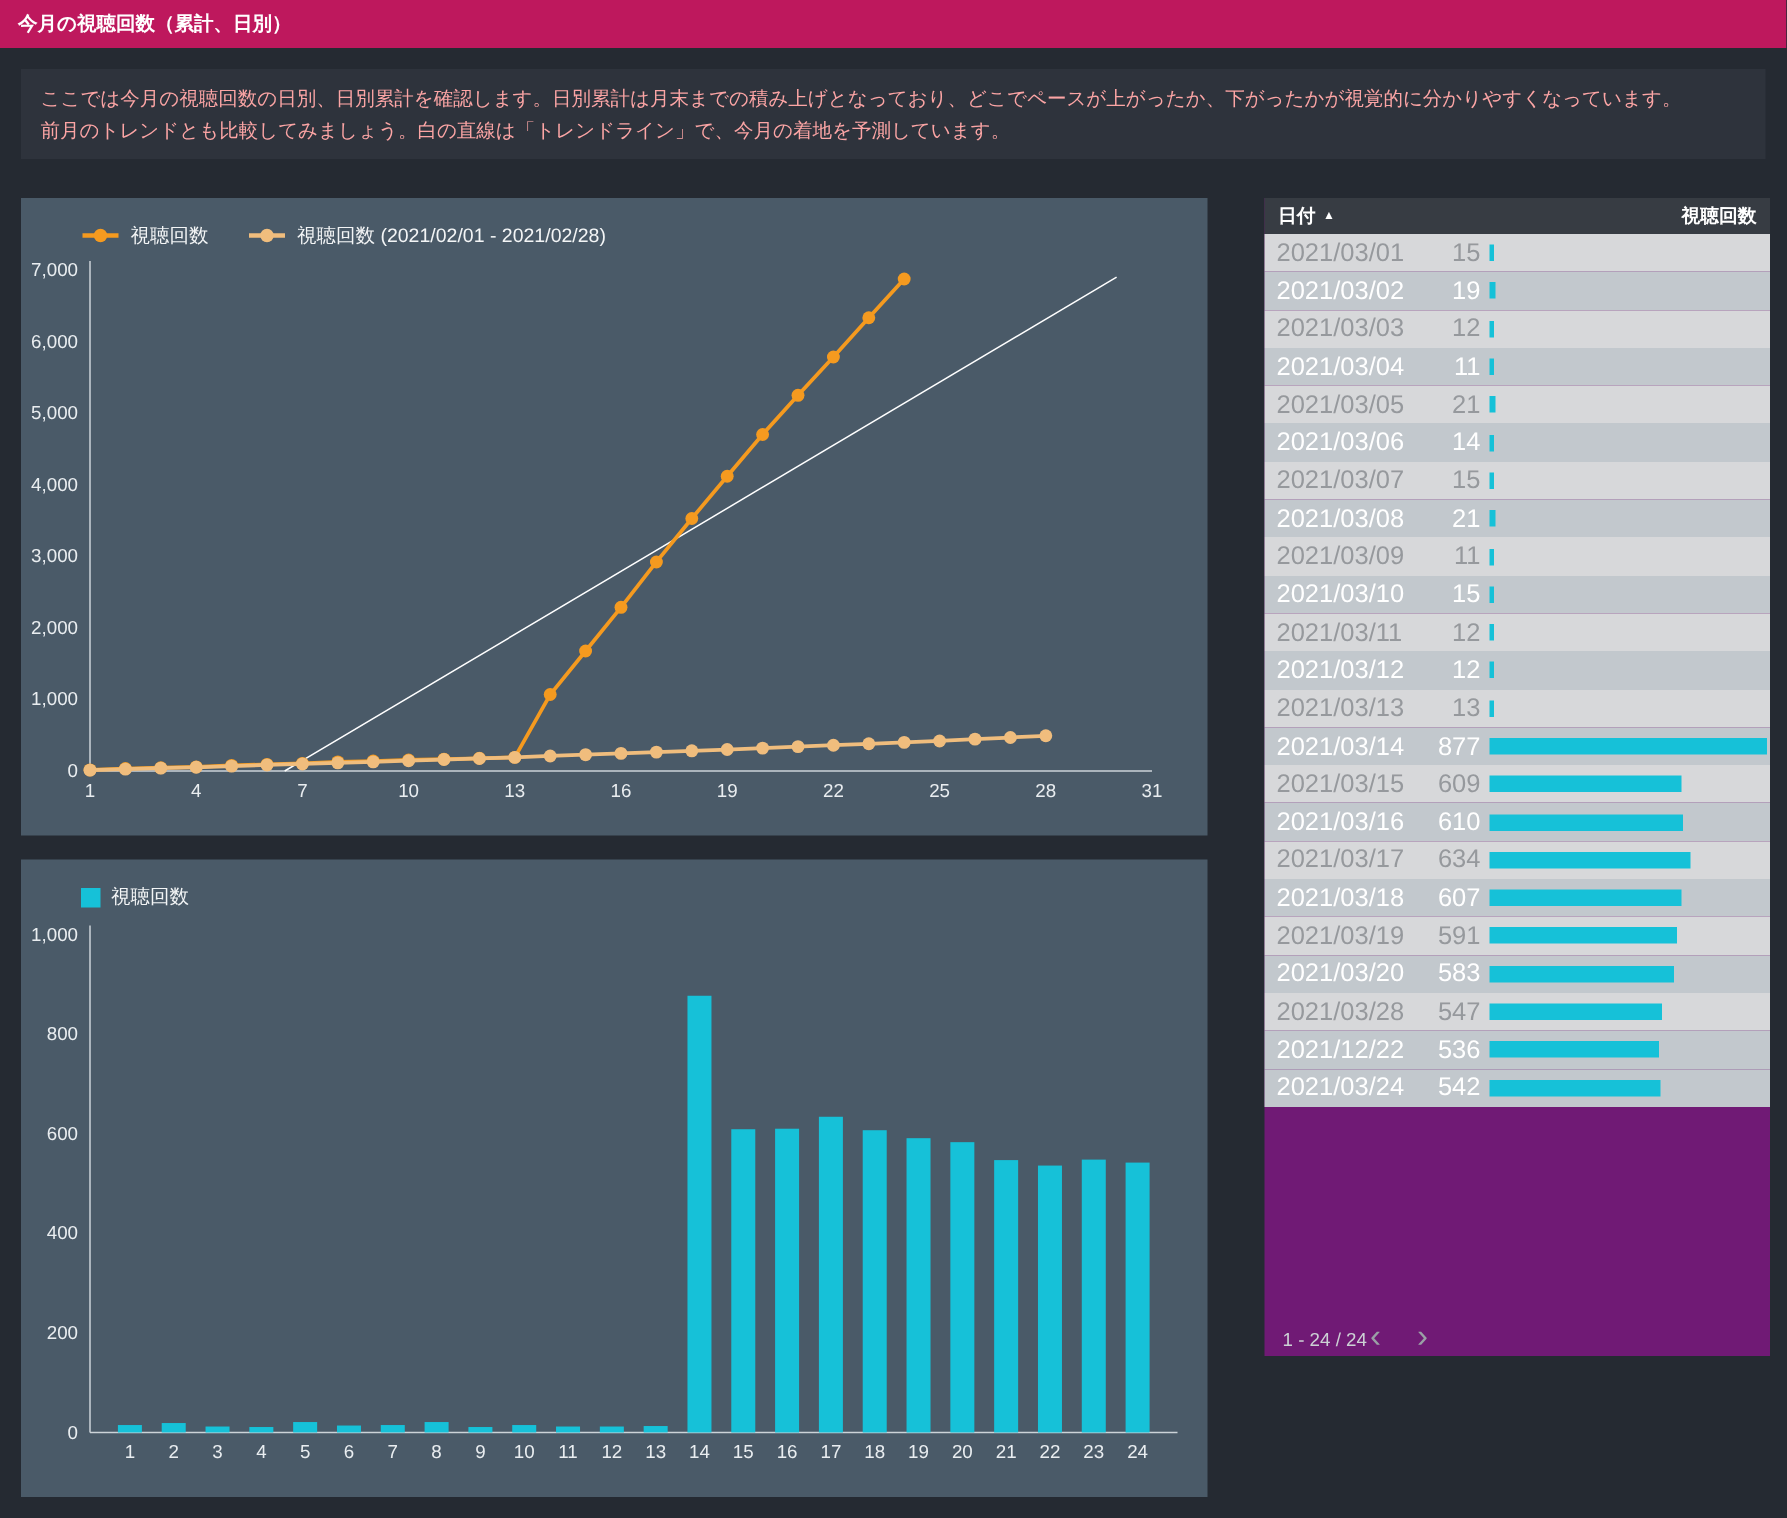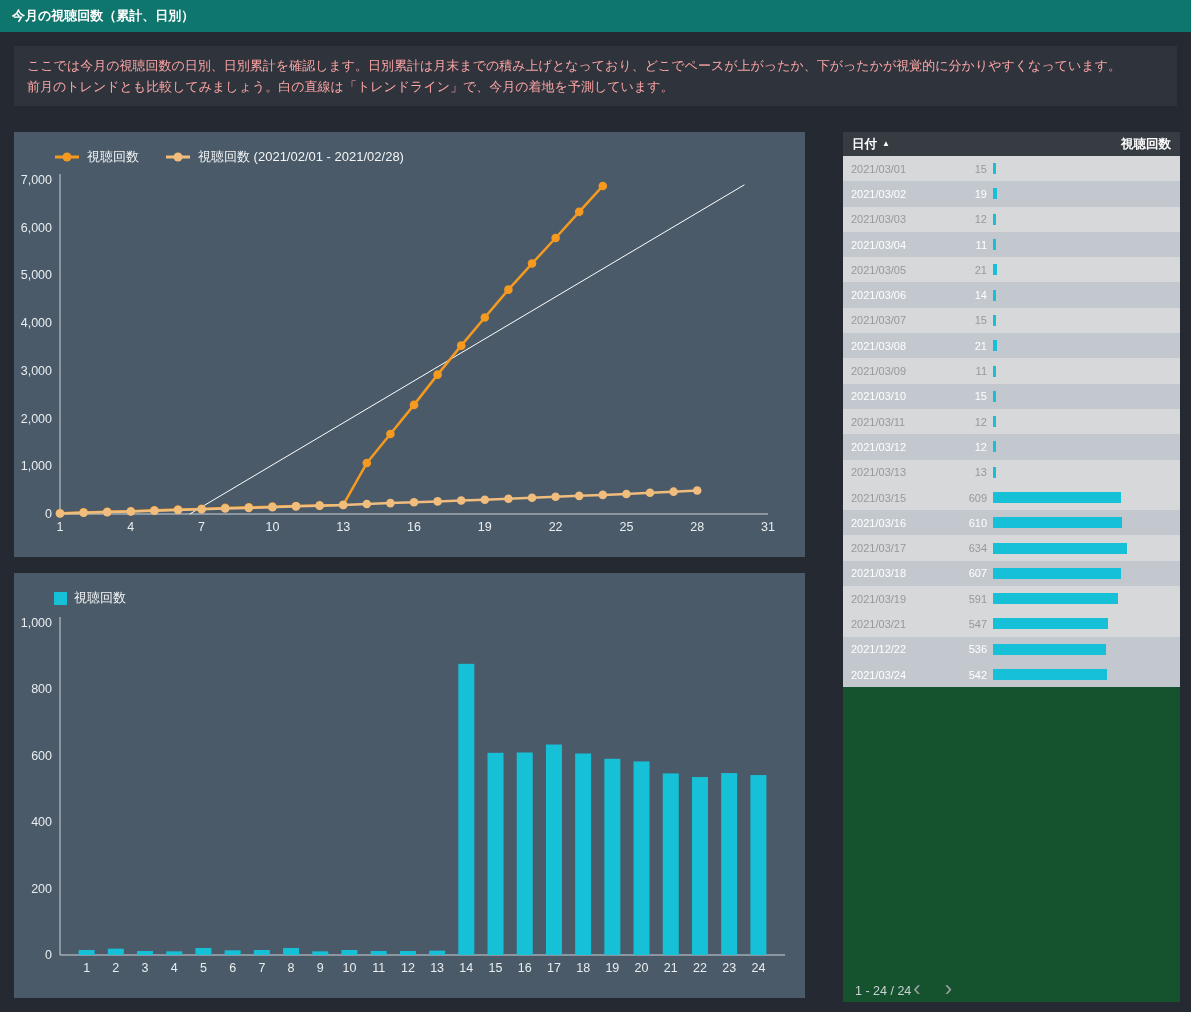--- a/index.html
+++ b/index.html
@@ -1,35 +1,35 @@
 <!DOCTYPE html>
 <html><head>
 <meta charset="utf-8">
 <style>
   *{box-sizing:border-box;margin:0;padding:0}
   html,body{width:1191px;height:1012px}
   body{background:#252a32;font-family:"Liberation Sans","DejaVu Sans",sans-serif;overflow:hidden}
-  .app-header{height:32px;background:#0f766e;display:flex;align-items:center;padding:0 12px}
+  .app-header{height:32px;background:#be185d;display:flex;align-items:center;padding:0 12px}
   .app-title{color:#ffffff;font-size:13px;font-weight:bold;white-space:nowrap}
   .desc{margin:14px 14px 0;background:#2e333c;color:#fca5a5;font-size:13px;line-height:21px;padding:9px 13px}
   .desc p{white-space:nowrap;overflow:hidden}
   .main{display:flex;margin:26px 11px 0 14px}
   .left{width:791px;flex:0 0 auto}
   .panel{position:relative;background:#4a5a68;height:425px}
   #panel-bar{margin-top:16px}
   .legend{position:absolute;top:16px;left:40px;display:flex;gap:26px;z-index:2}
   .legend-item{display:flex;align-items:center;gap:7px;color:#f3f5f6;font-size:13px;cursor:pointer;white-space:nowrap}
   svg.chart{position:absolute;left:0;top:0;width:100%;height:100%;display:block}
   svg text{font-family:"Liberation Sans","DejaVu Sans",sans-serif}
-  .table-panel{flex:1;margin-left:38px;height:870px;background:#14532d;display:flex;flex-direction:column;min-width:0}
+  .table-panel{flex:1;margin-left:38px;height:772px;background:#701a75;display:flex;flex-direction:column;min-width:0}
   .t-header{display:flex;justify-content:space-between;align-items:center;background:#373c43;color:#fff;font-size:12.5px;font-weight:bold;height:24px;padding:0 9px;flex:0 0 auto}
   .th-date{display:flex;align-items:center;gap:5px;cursor:pointer}
   .sort-ic{font-size:8px;position:relative;top:-1px}
   .th-views{cursor:pointer}
-  .trow{display:flex;align-items:center;height:25.3px;padding-left:8px;font-size:11px;cursor:pointer}
+  .trow{display:flex;align-items:center;height:25.3px;padding-left:8px;font-size:17px;cursor:pointer}
   .r-light{background:#d7d8da;color:#96999d}
   .r-dark{background:#c2c8cd;color:#ffffff;font-weight:normal}
   .tdate{width:92px;flex:0 0 auto}
   .tval{width:44px;text-align:right;flex:0 0 auto}
   .tbar-wrap{flex:1;margin-left:6px;display:flex;align-items:center;height:100%}
   .tbar{height:11px;background:#16c1d8;display:inline-block}
   .t-spacer{flex:1 1 auto}
   .t-footer{display:flex;flex-direction:row;align-items:flex-end;padding:0 12px 4px;color:#ccd1d5;font-size:12.5px;gap:2px;flex:0 0 auto}
   .pager{display:flex;gap:24px;color:#9aa0a6;font-size:22px;line-height:18px}
   .pager span{cursor:pointer;user-select:none}
@@ -319,20 +319,27 @@
             <span class="tbar" style="width: 3px;"></span>
           </span>
         </div>
         <div class="trow r-light">
           <span class="tdate">2021/03/13</span>
           <span class="tval">13</span>
           <span class="tbar-wrap">
             <span class="tbar" style="width: 3px;"></span>
           </span>
         </div>
+        <div class="trow r-dark">
+          <span class="tdate">2021/03/14</span>
+          <span class="tval">877</span>
+          <span class="tbar-wrap">
+            <span class="tbar" style="width: 185px;"></span>
+          </span>
+        </div>
         <div class="trow r-light">
           <span class="tdate">2021/03/15</span>
           <span class="tval">609</span>
           <span class="tbar-wrap">
             <span class="tbar" style="width: 128px;"></span>
           </span>
         </div>
         <div class="trow r-dark">
           <span class="tdate">2021/03/16</span>
           <span class="tval">610</span>
@@ -354,22 +361,29 @@
             <span class="tbar" style="width: 128px;"></span>
           </span>
         </div>
         <div class="trow r-light">
           <span class="tdate">2021/03/19</span>
           <span class="tval">591</span>
           <span class="tbar-wrap">
             <span class="tbar" style="width: 125px;"></span>
           </span>
         </div>
-        <div class="trow r-light">
-          <span class="tdate">2021/03/21</span>
+        <div class="trow r-dark">
+          <span class="tdate">2021/03/20</span>
+          <span class="tval">583</span>
+          <span class="tbar-wrap">
+            <span class="tbar" style="width: 123px;"></span>
+          </span>
+        </div>
+        <div class="trow r-light">
+          <span class="tdate">2021/03/28</span>
           <span class="tval">547</span>
           <span class="tbar-wrap">
             <span class="tbar" style="width: 115px;"></span>
           </span>
         </div>
         <div class="trow r-dark">
           <span class="tdate">2021/12/22</span>
           <span class="tval">536</span>
           <span class="tbar-wrap">
             <span class="tbar" style="width: 113px;"></span>

